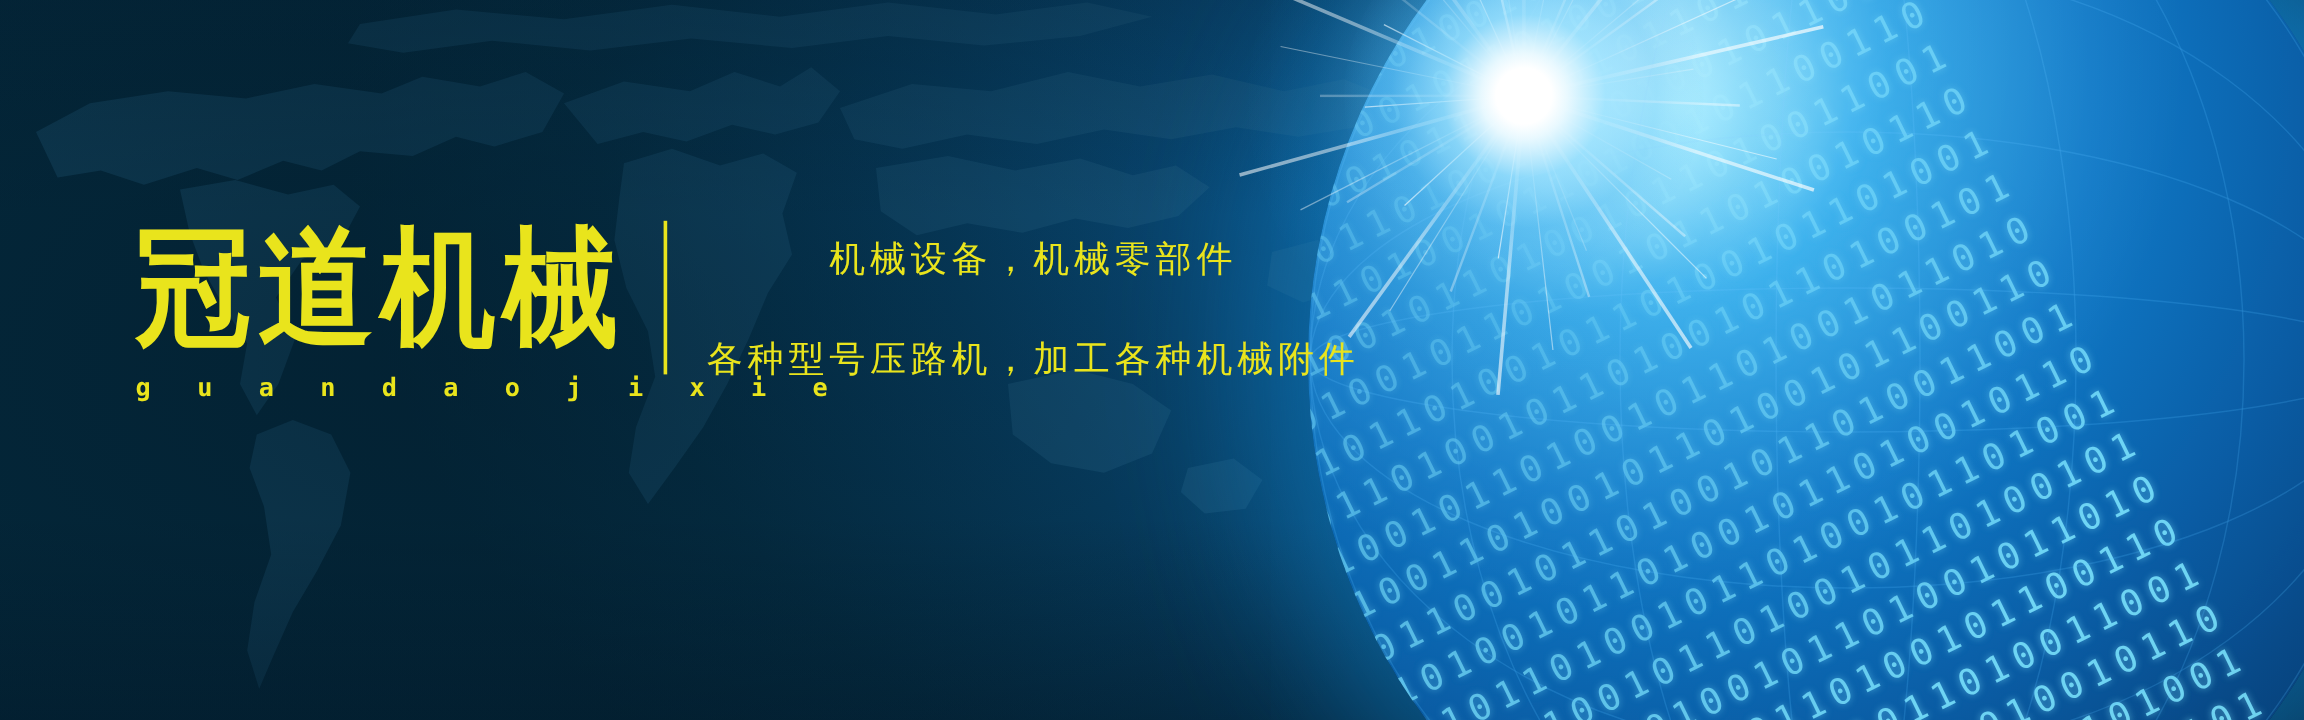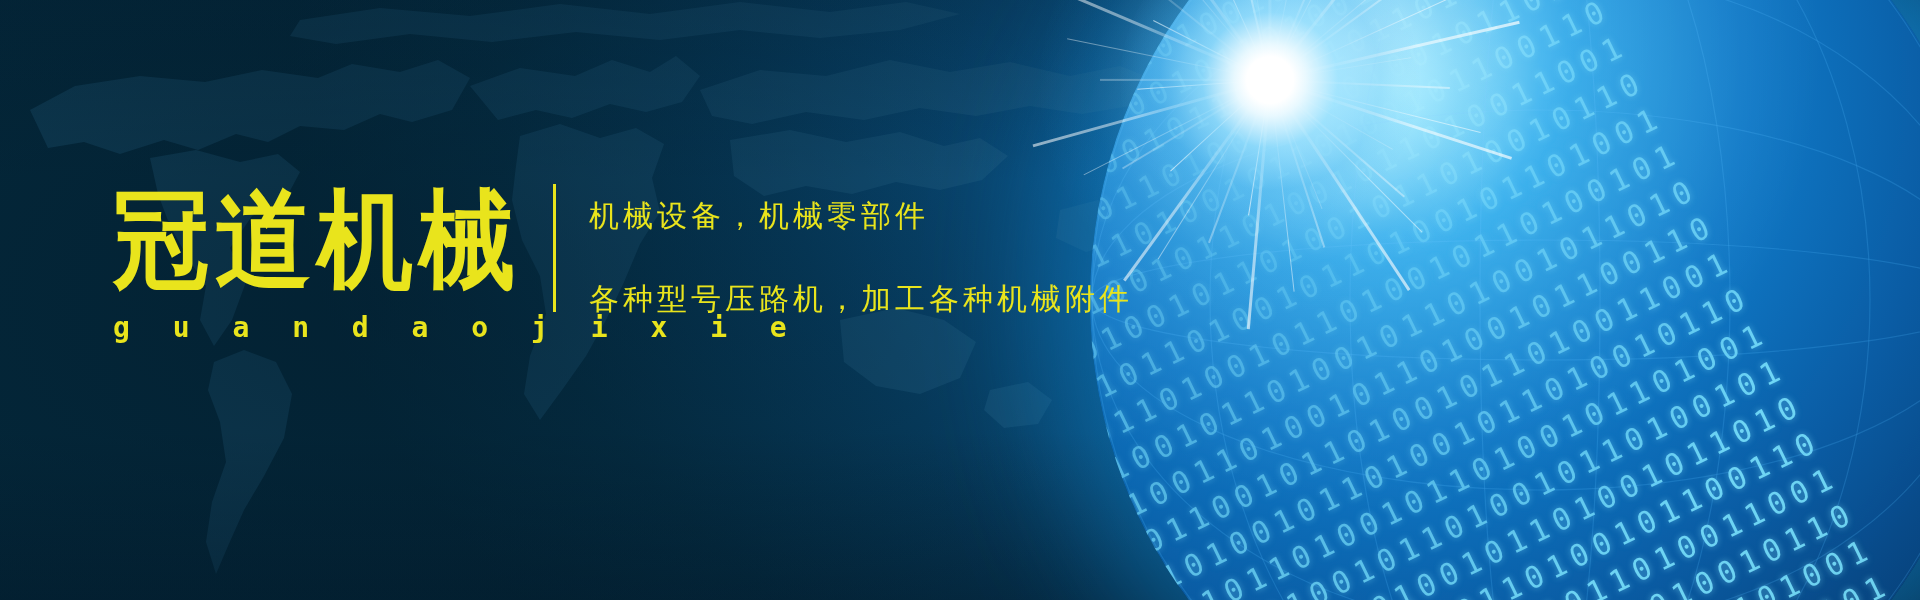--- a/index.html
+++ b/index.html
@@ -76,28 +76,28 @@
   .content{position:absolute;left:0;top:0;width:1920px;height:506px;}
 
   .logo-block{position:absolute;left:113px;top:183px;width:420px;}
   .logo-cn{
     font-family:"DejaVu Sans","Liberation Sans",sans-serif;
     font-size:96px;font-weight:700;color:#e9e41c;
     letter-spacing:6px;line-height:1.08;white-space:nowrap;
     transform:scaleY(1.12);transform-origin:left top;
   }
   .logo-py{
-    margin-top:24px;font-size:28px;font-weight:700;color:#e9e41c;
+    margin-top:24px;font-size:21px;font-weight:700;color:#e9e41c;
     letter-spacing:13px;white-space:nowrap;
     font-family:"DejaVu Sans Mono","Liberation Mono",monospace;
   }
 
   .divider{position:absolute;left:553px;top:184px;width:3px;height:128px;background:#e9e41c;}
 
-  .slogan{position:absolute;left:589px;top:196px;}
+  .slogan{position:absolute;left:589px;top:196px;text-align:center;}
   .slogan-line{
     color:#e9e41c;font-size:30px;letter-spacing:4px;white-space:nowrap;
     font-family:"DejaVu Sans","Liberation Sans",sans-serif;
   }
   .slogan-line + .slogan-line{margin-top:42px;}
 </style>
 </head>
 <body>
 
 <div id="banner">

